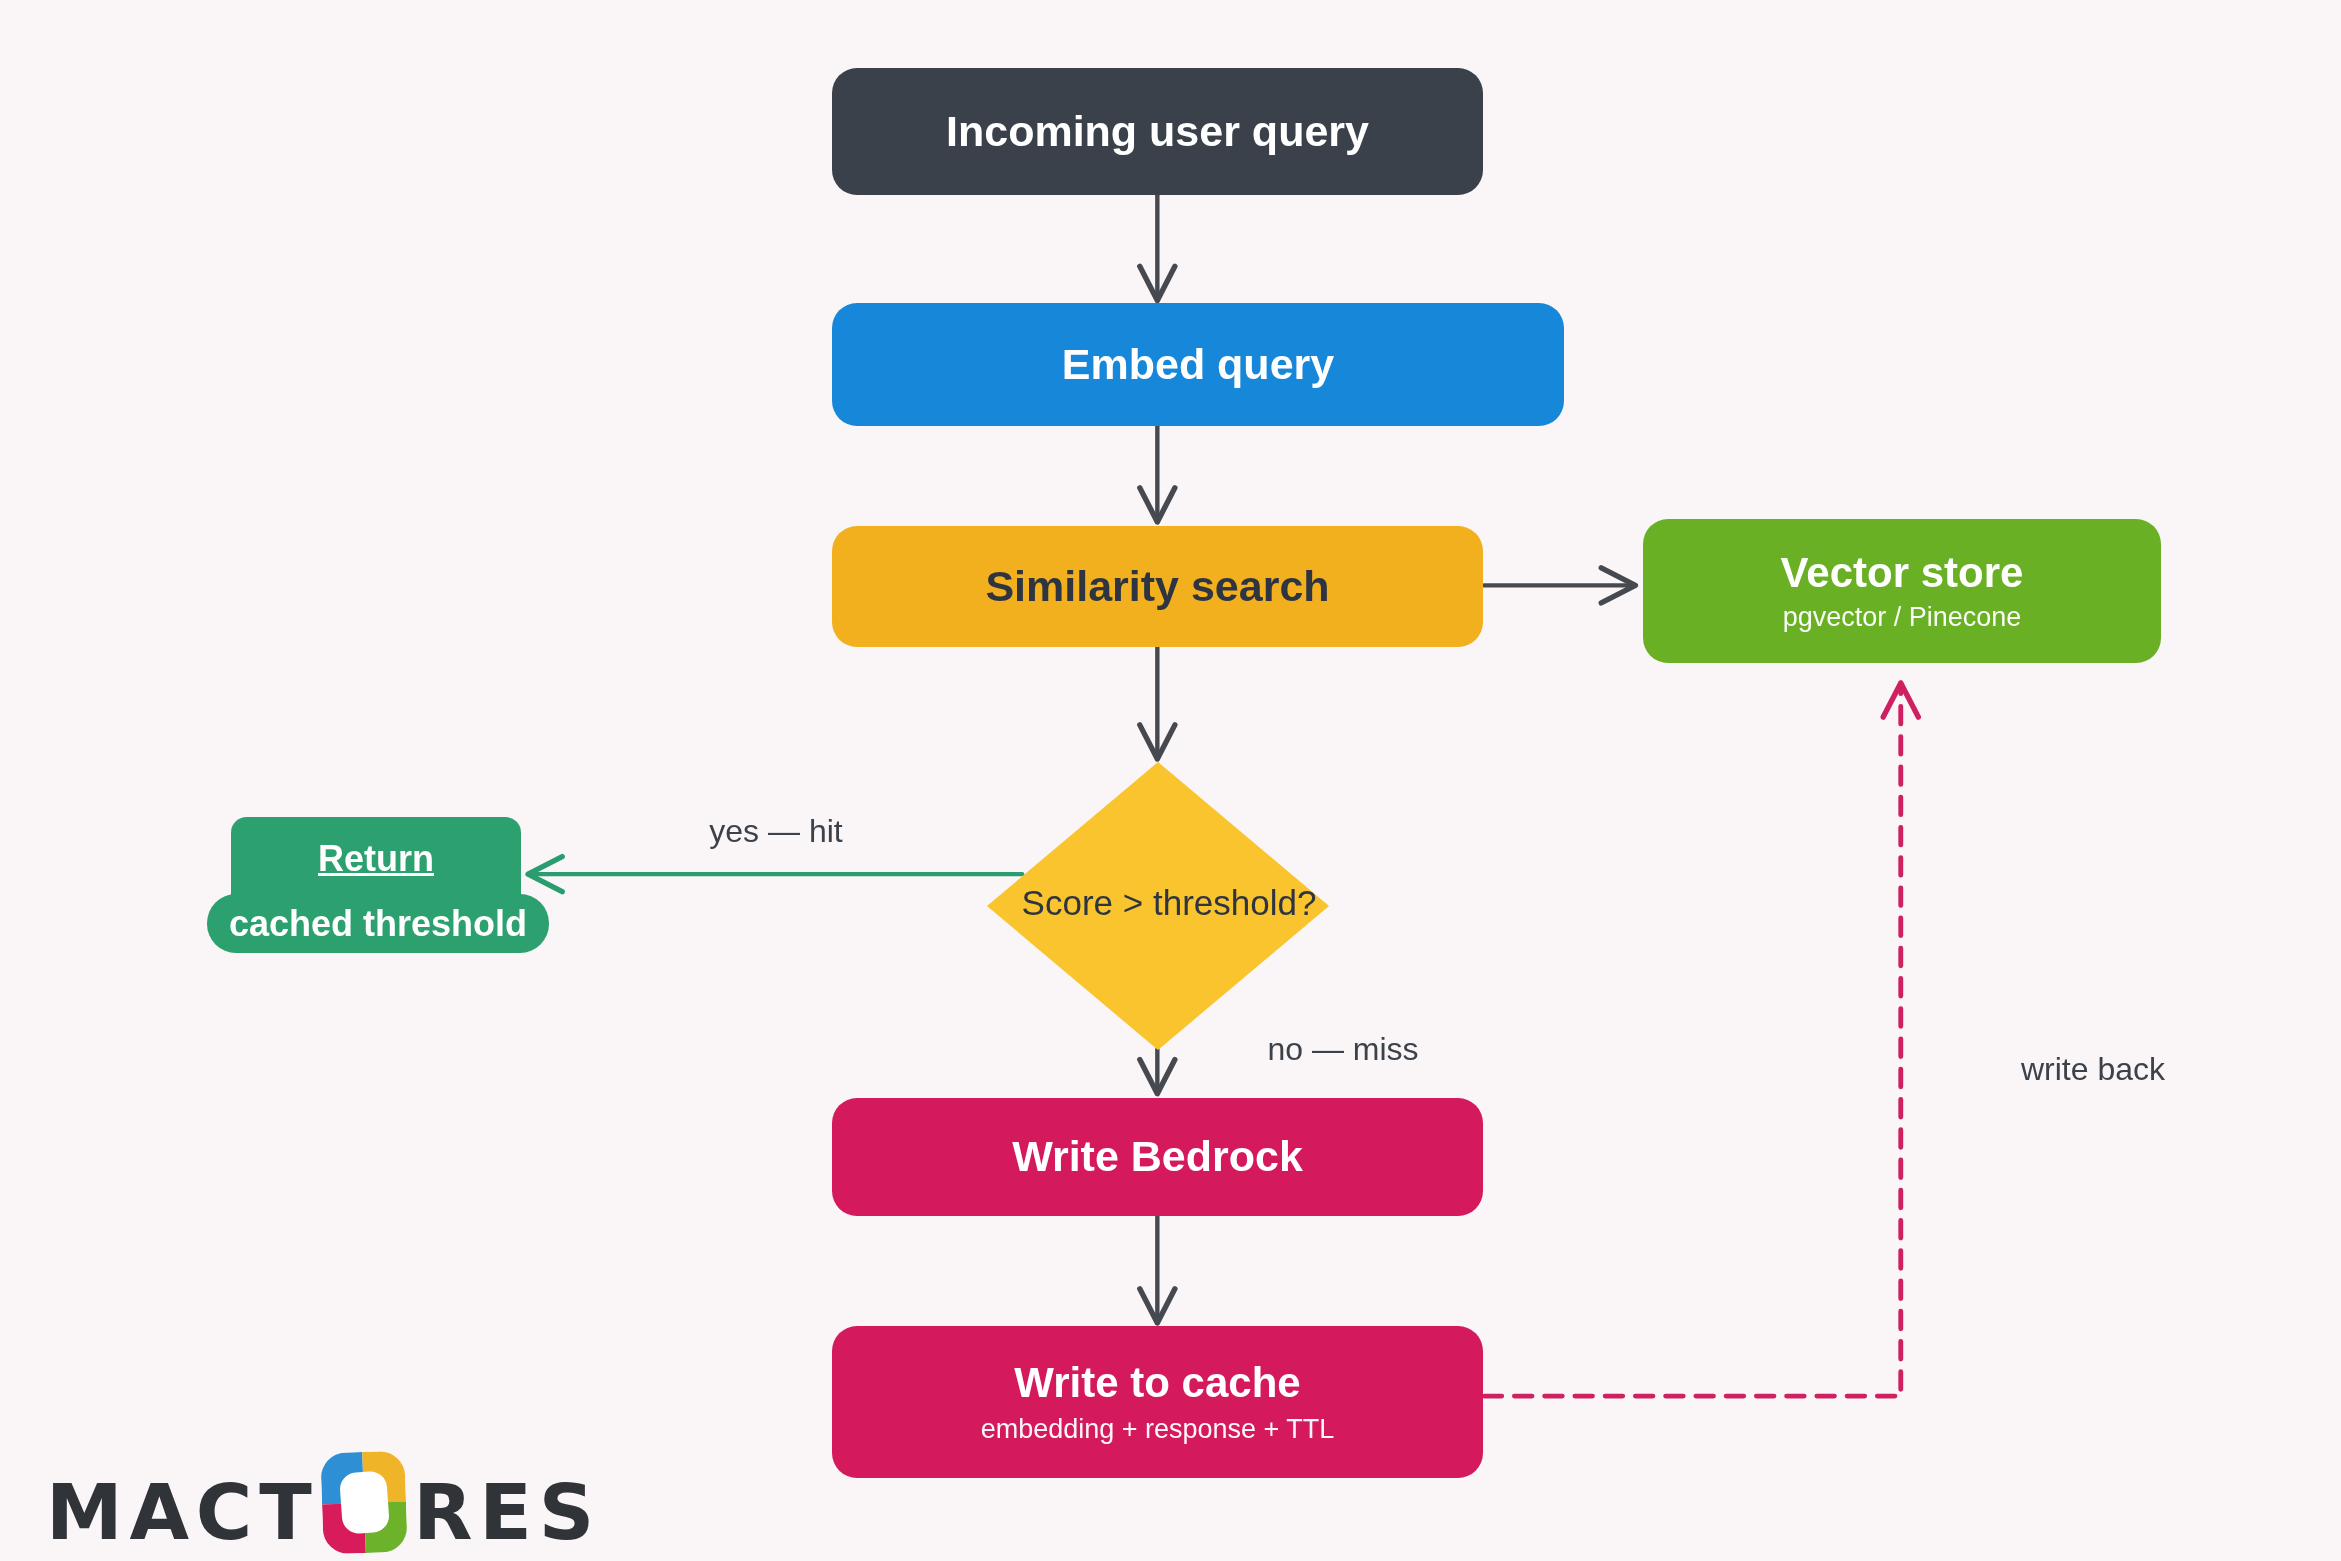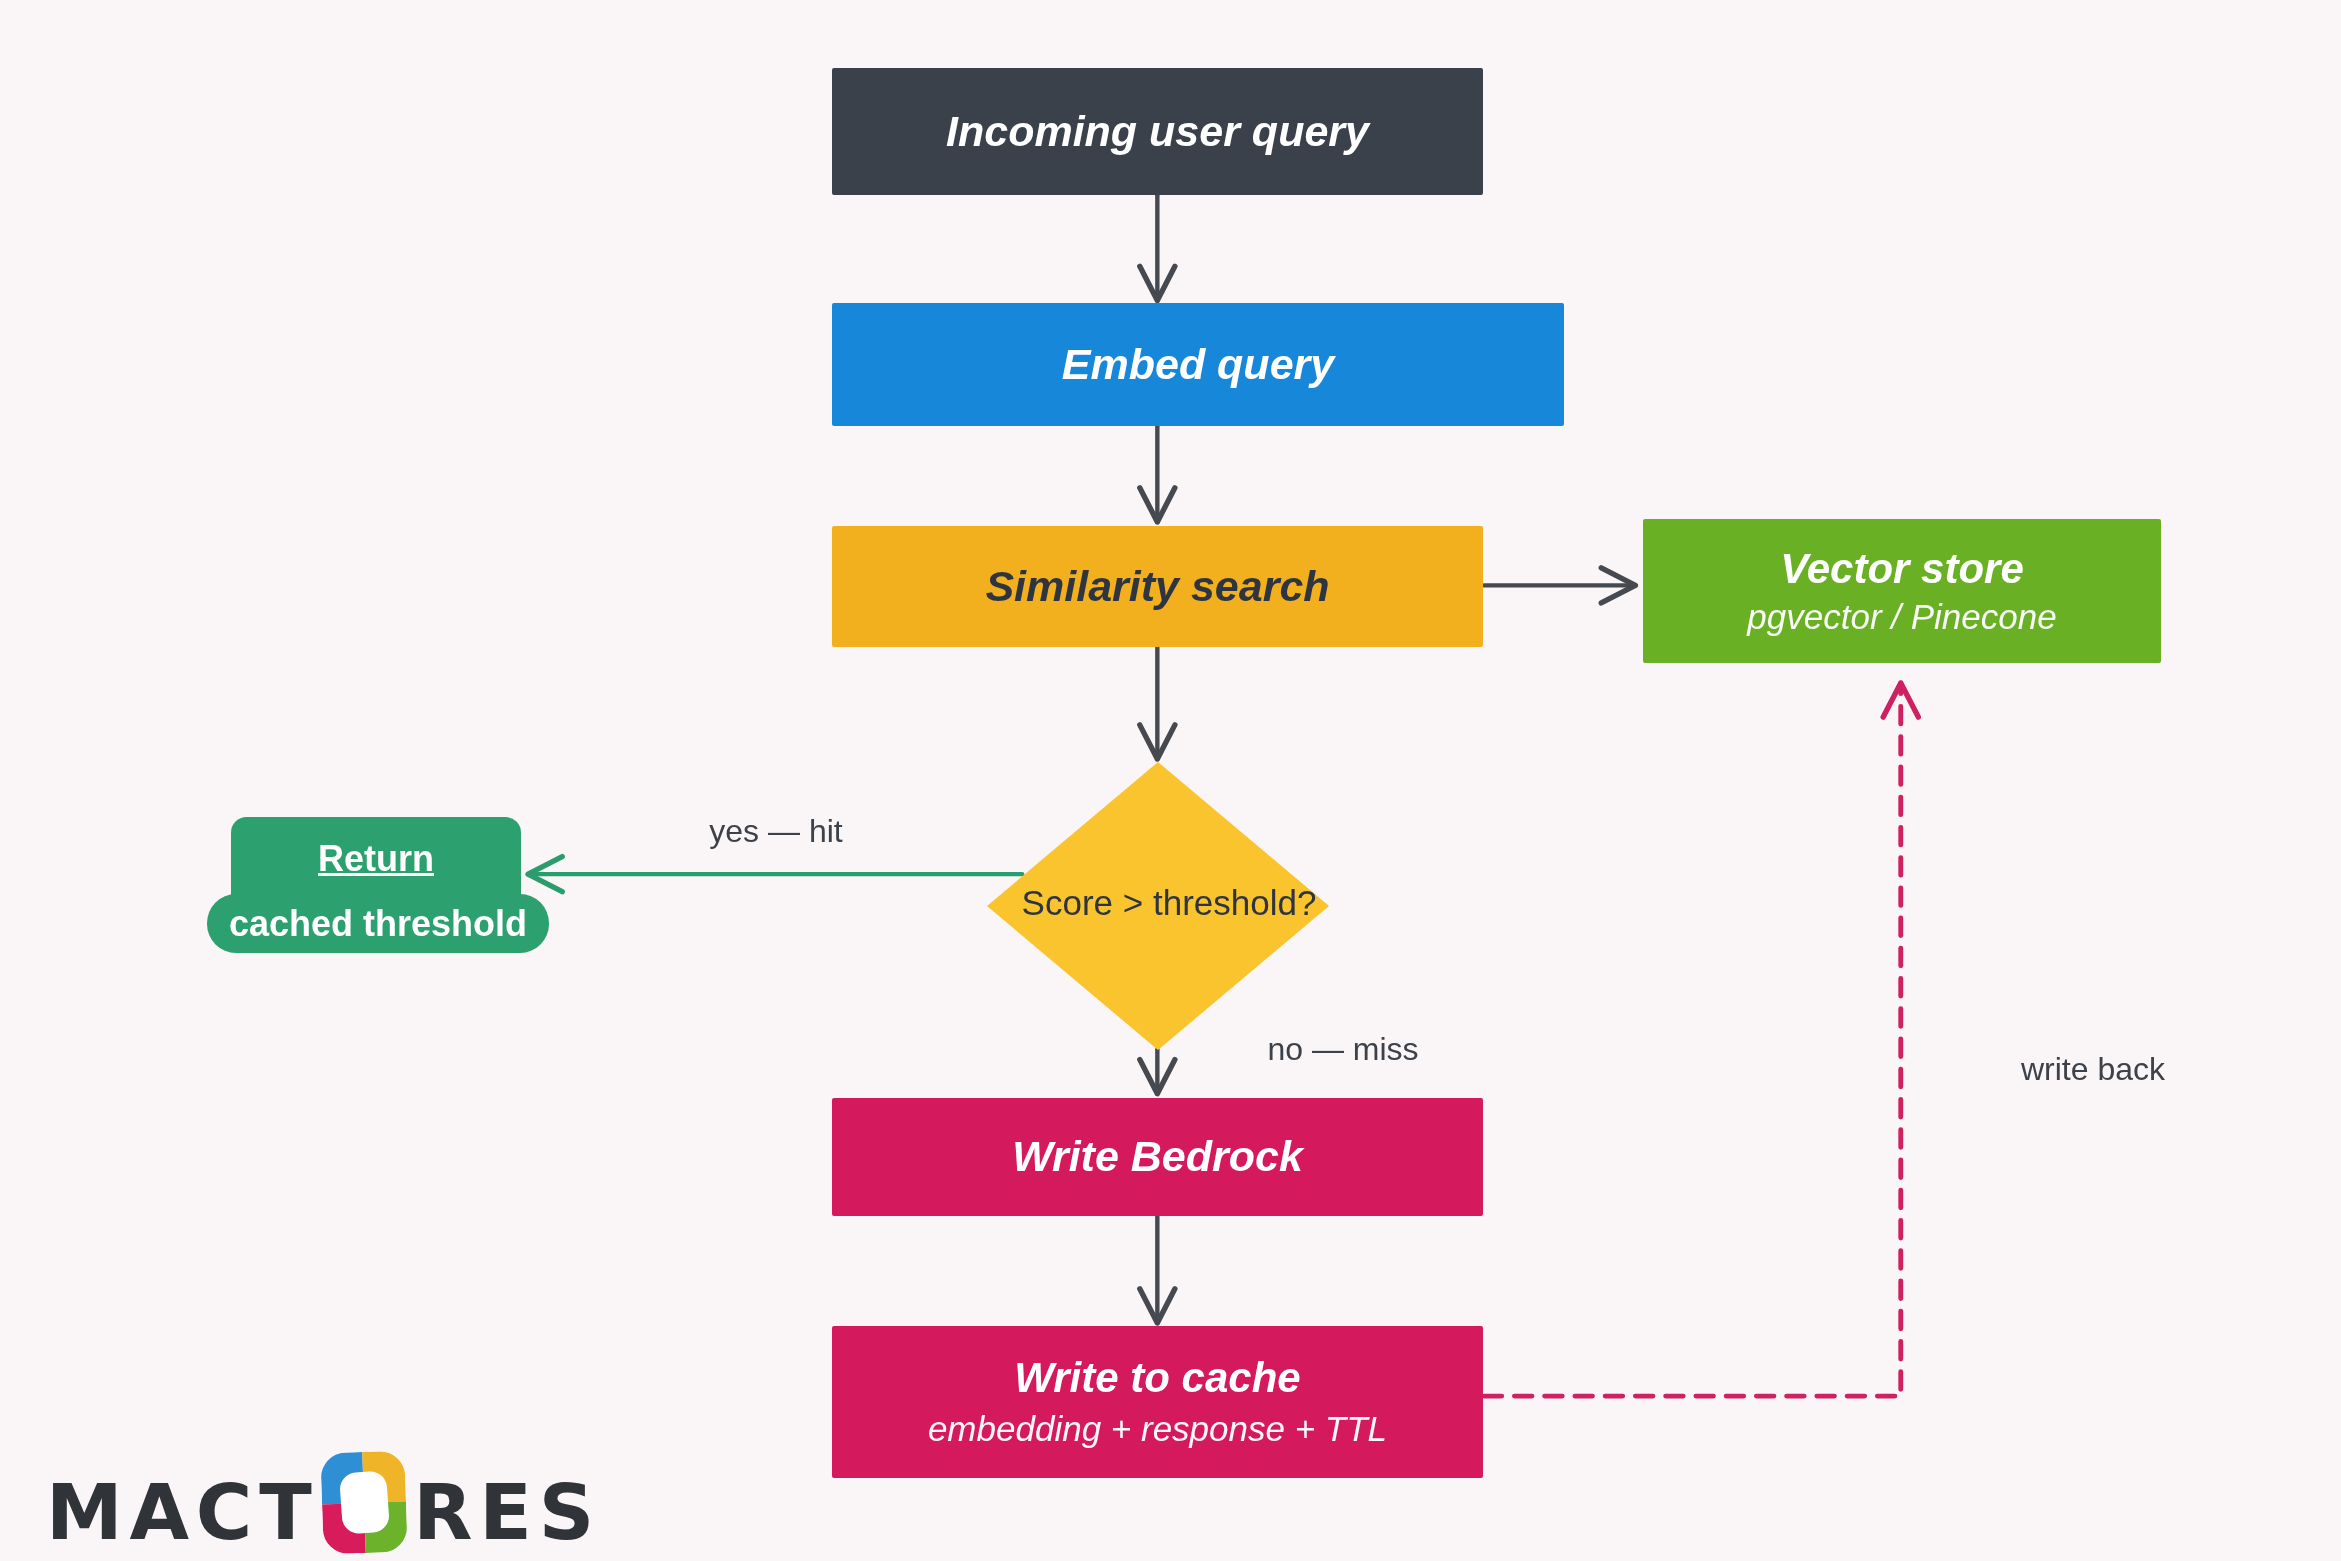--- a/index.html
+++ b/index.html
@@ -27,38 +27,37 @@
   #mk-dark path { stroke: var(--c-arrow-dark); }
   #mk-teal path { stroke: var(--c-arrow-teal); }
   #mk-pink path { stroke: var(--c-arrow-pink); }
 
   .node {
     position: absolute;
     display: flex;
     flex-direction: column;
     align-items: center;
     justify-content: center;
-    border-radius: 2px;
+    border-radius: 25px;
     color: var(--c-text-light);
     font-weight: 700;
     font-size: 43px;
     text-align: right;
     line-height: 1.15;
-    font-style: italic;
   }
 
   .node-incoming  { left: 832px; top:  68px; width: 651px; height: 127px; background: var(--c-node-dark); }
   .node-embed     { left: 832px; top:  303px; width: 732px; height: 123px; background: var(--c-node-blue); }
   .node-similar   { left: 832px; top: 526px; width: 651px; height: 121px; background: var(--c-node-amber); color: var(--c-text-dark); }
   .node-vector    { left: 1643px; top: 519px; width: 518px; height: 144px; background: var(--c-node-green); gap: 4px; }
   .node-bedrock   { left: 832px; top: 1098px; width: 651px; height: 118px; background: var(--c-node-crimson); }
   .node-write     { left: 832px; top: 1326px; width: 651px; height: 152px; background: var(--c-node-crimson); gap: 6.8px; }
 
   .node-title    { font-weight: 700; font-size: 42px; }
-  .node-subtitle { font-weight: 400; font-size: 35px; opacity: 0.96; }
+  .node-subtitle { font-weight: 400; font-size: 27px; opacity: 0.96; }
 
   .diamond {
     position: absolute;
     left: 987px; top: 762px;
     width: 342px; height: 288px;
     background: var(--c-node-diamond);
     clip-path: polygon(50% 0, 100% 50%, 50% 100%, 0 50%);
   }
   .diamond-label {
     position: absolute;

